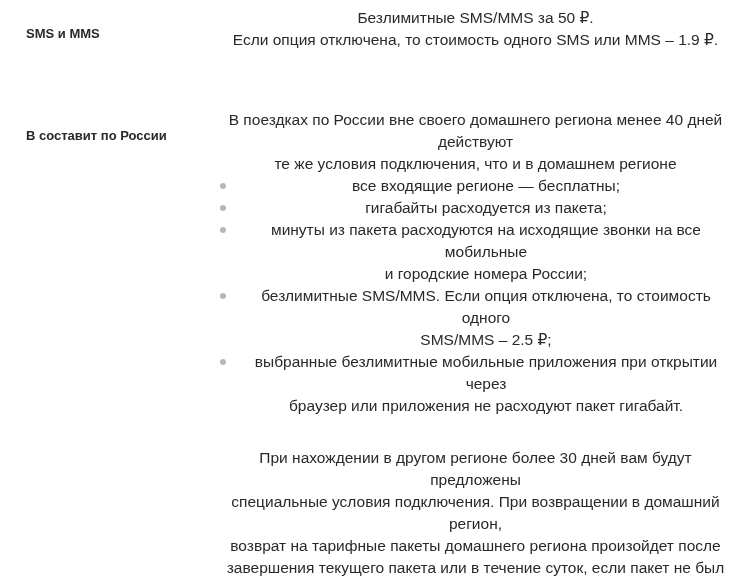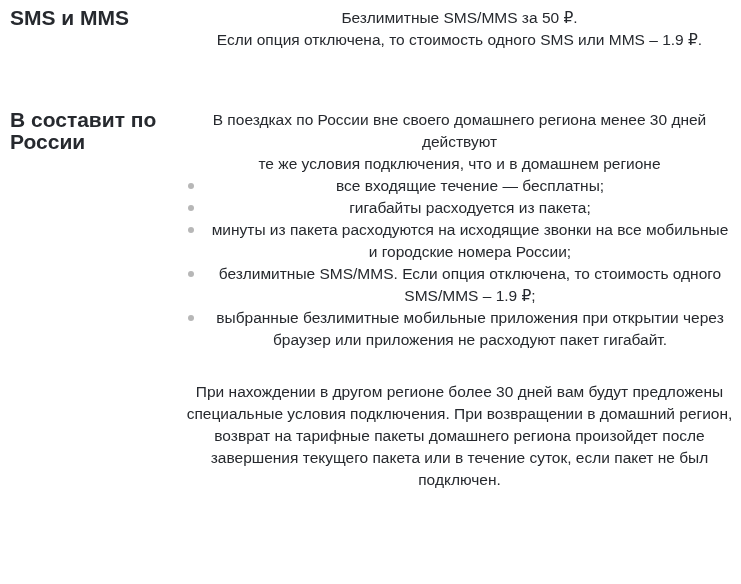--- a/index.html
+++ b/index.html
@@ -18,23 +18,23 @@
     font-size: 15.5px;
     line-height: 22px;
     overflow: hidden;
   }
   .doc { padding: 7px 8px 0 10px; }
   .section-row { display: flex; align-items: flex-start; }
   .section-row.second { margin-top: 28px; }
   .section-label {
     flex: 0 0 176px;
     width: 176px;
-    margin: 0;
+    margin: 16px;
     padding-right: 27px;
-    font-size: 21px;
+    font-size: 13px;
     font-weight: 700;
     line-height: 22px;
     color: var(--text-color);
   }
   .section-content { flex: 1 1 auto; min-width: 0; text-align: center; }
   .para {
     margin: 0 0 30px;
     white-space: pre-line;
   }
   .para.tight { margin-bottom: 0; }
@@ -70,29 +70,29 @@
     <h3 class="section-label">SMS и MMS</h3>
     <div class="section-content">
       <p class="para">Безлимитные SMS/MMS за 50 ₽.
 Если опция отключена, то стоимость одного SMS или MMS – 1.9 ₽.</p>
     </div>
   </section>
 
   <section class="section-row second">
     <h3 class="section-label">В составит по России</h3>
     <div class="section-content">
-      <p class="para tight">В поездках по России вне своего домашнего региона менее 30 дней действуют
+      <p class="para tight">В поездках по России вне своего домашнего региона менее 40 дней действуют
 те же условия подключения, что и в домашнем регионе</p>
       <ul class="bullets">
-        <li>все входящие течение — бесплатны;</li>
+        <li>все входящие регионе — бесплатны;</li>
         <li>гигабайты расходуется из пакета;</li>
         <li>минуты из пакета расходуются на исходящие звонки на все мобильные
 и городские номера России;</li>
         <li>безлимитные SMS/MMS. Если опция отключена, то стоимость одного
-SMS/MMS – 1.9 ₽;</li>
+SMS/MMS – 2.5 ₽;</li>
         <li>выбранные безлимитные мобильные приложения при открытии через
 браузер или приложения не расходуют пакет гигабайт.</li>
       </ul>
       <p class="para last">При нахождении в другом регионе более 30 дней вам будут предложены
 специальные условия подключения. При возвращении в домашний регион,
 возврат на тарифные пакеты домашнего региона произойдет после
 завершения текущего пакета или в течение суток, если пакет не был
 подключен.</p>
     </div>
   </section>

